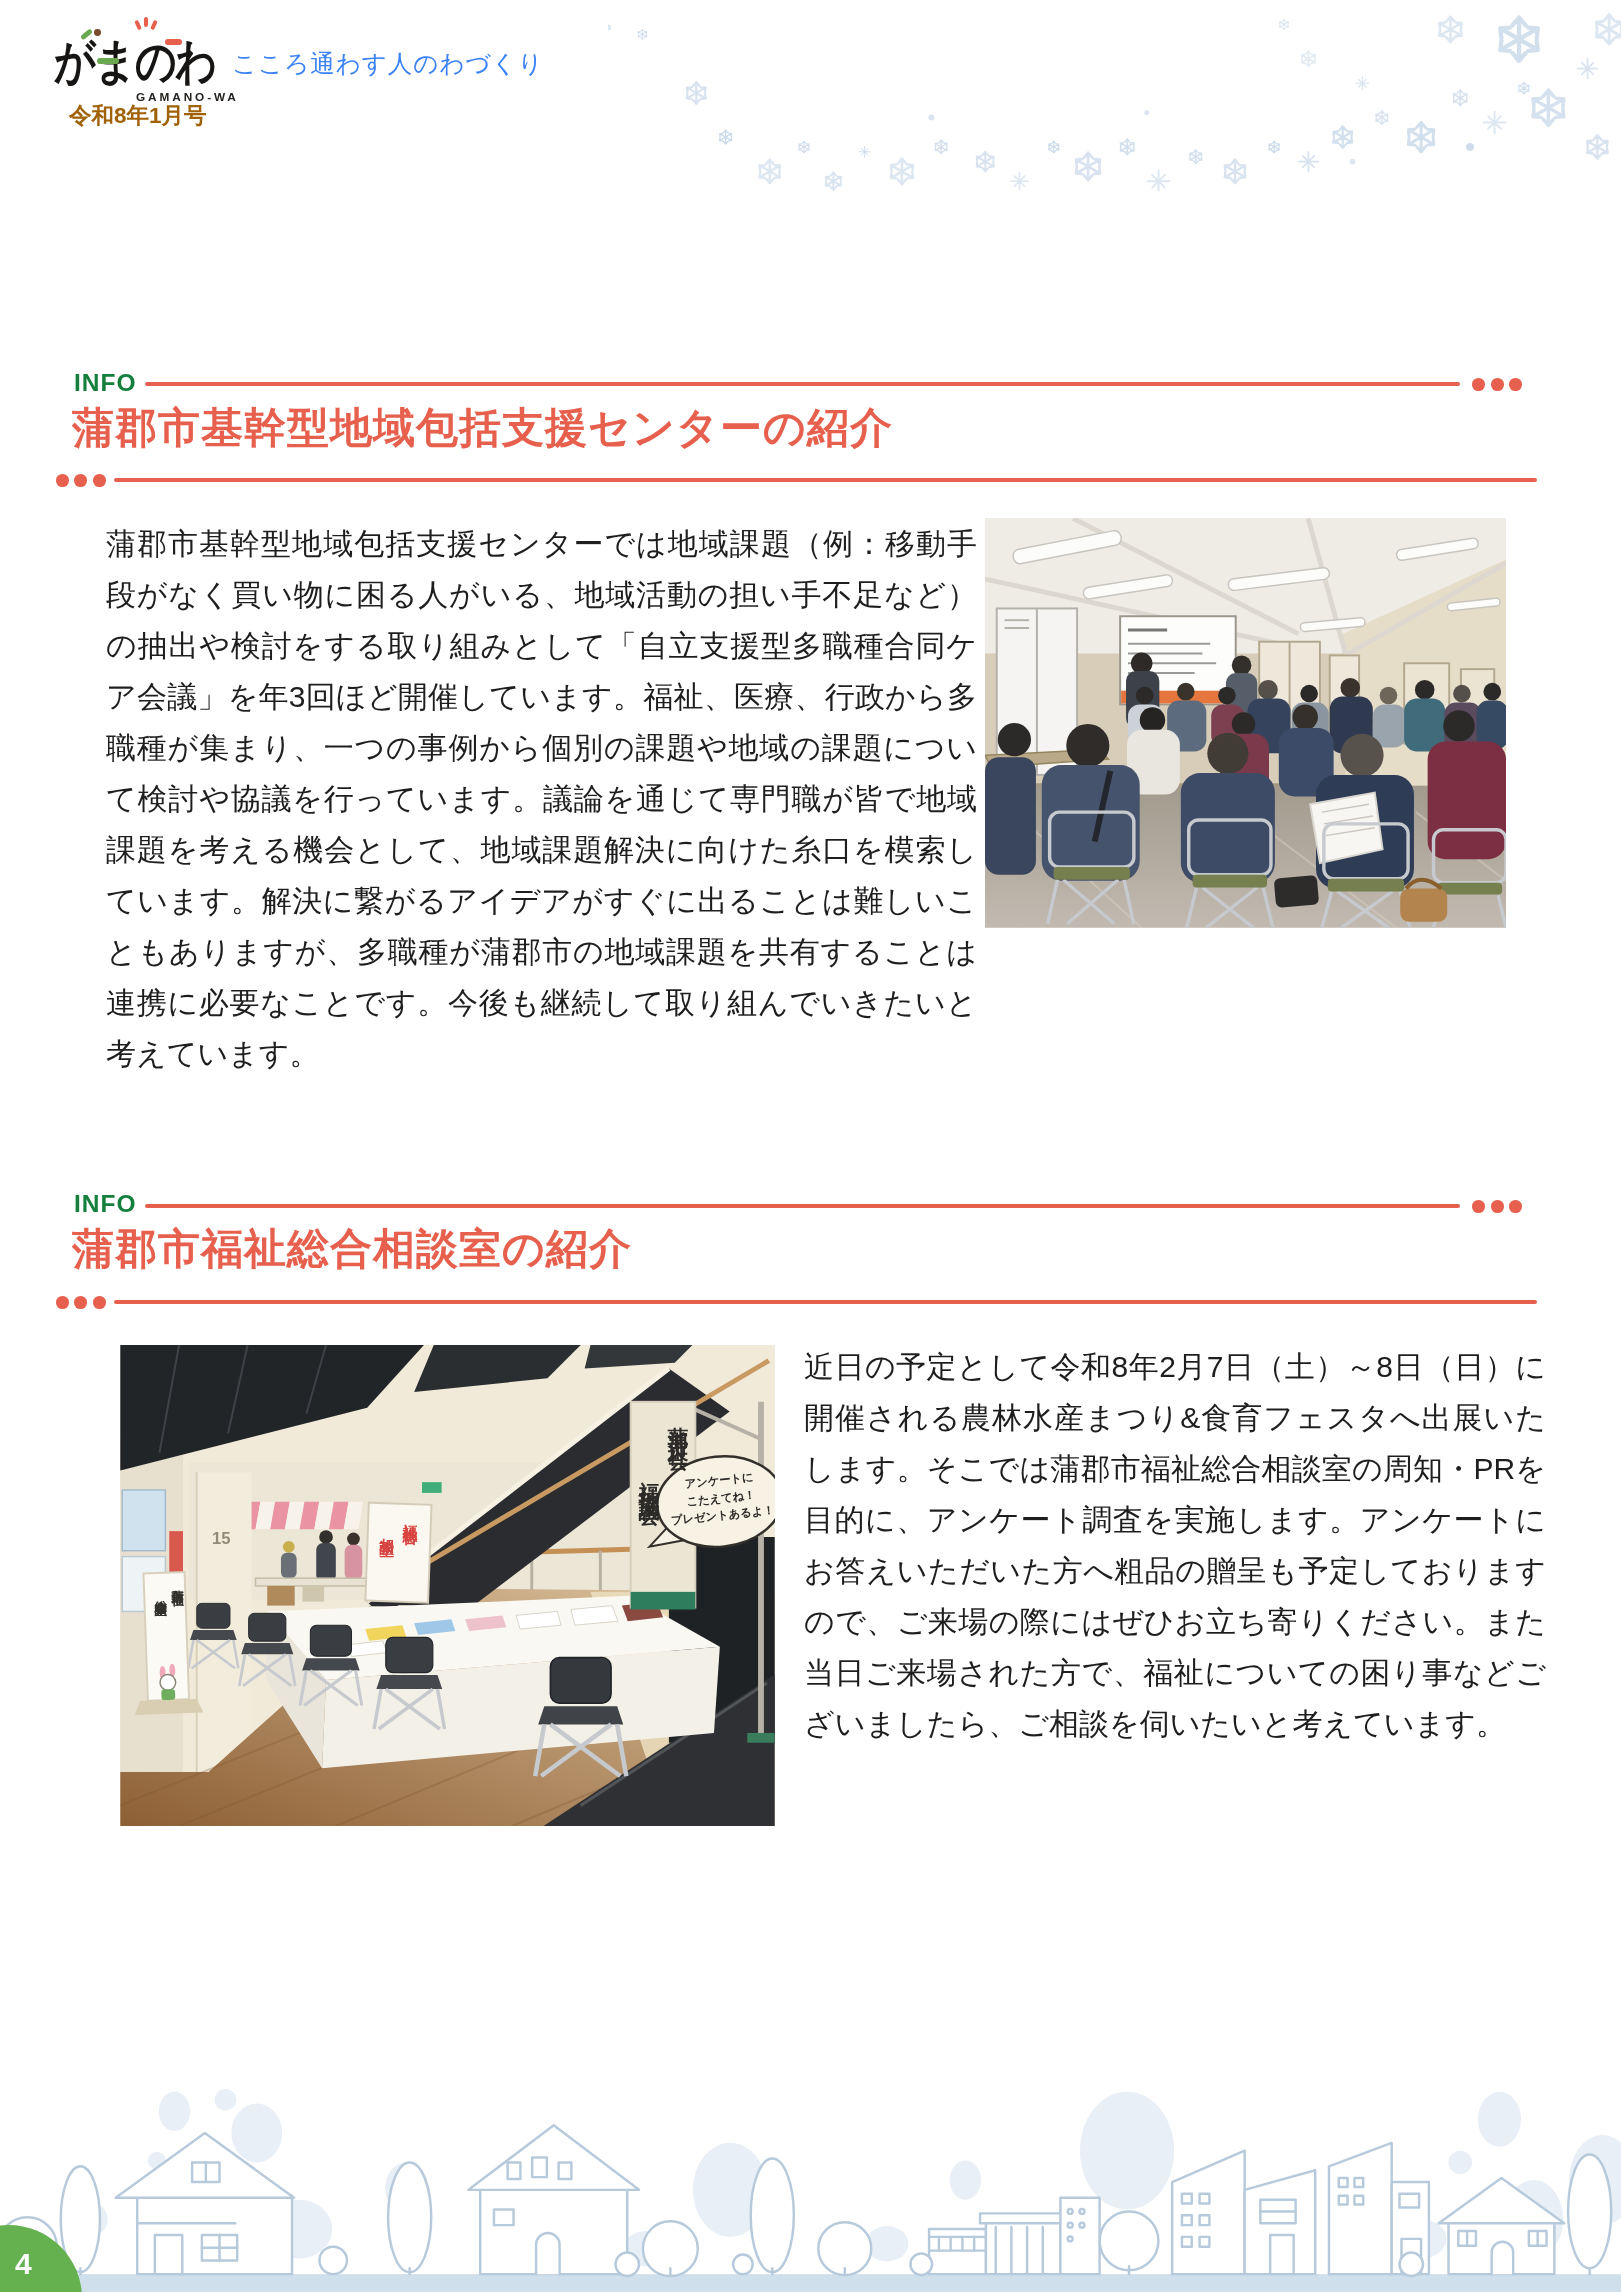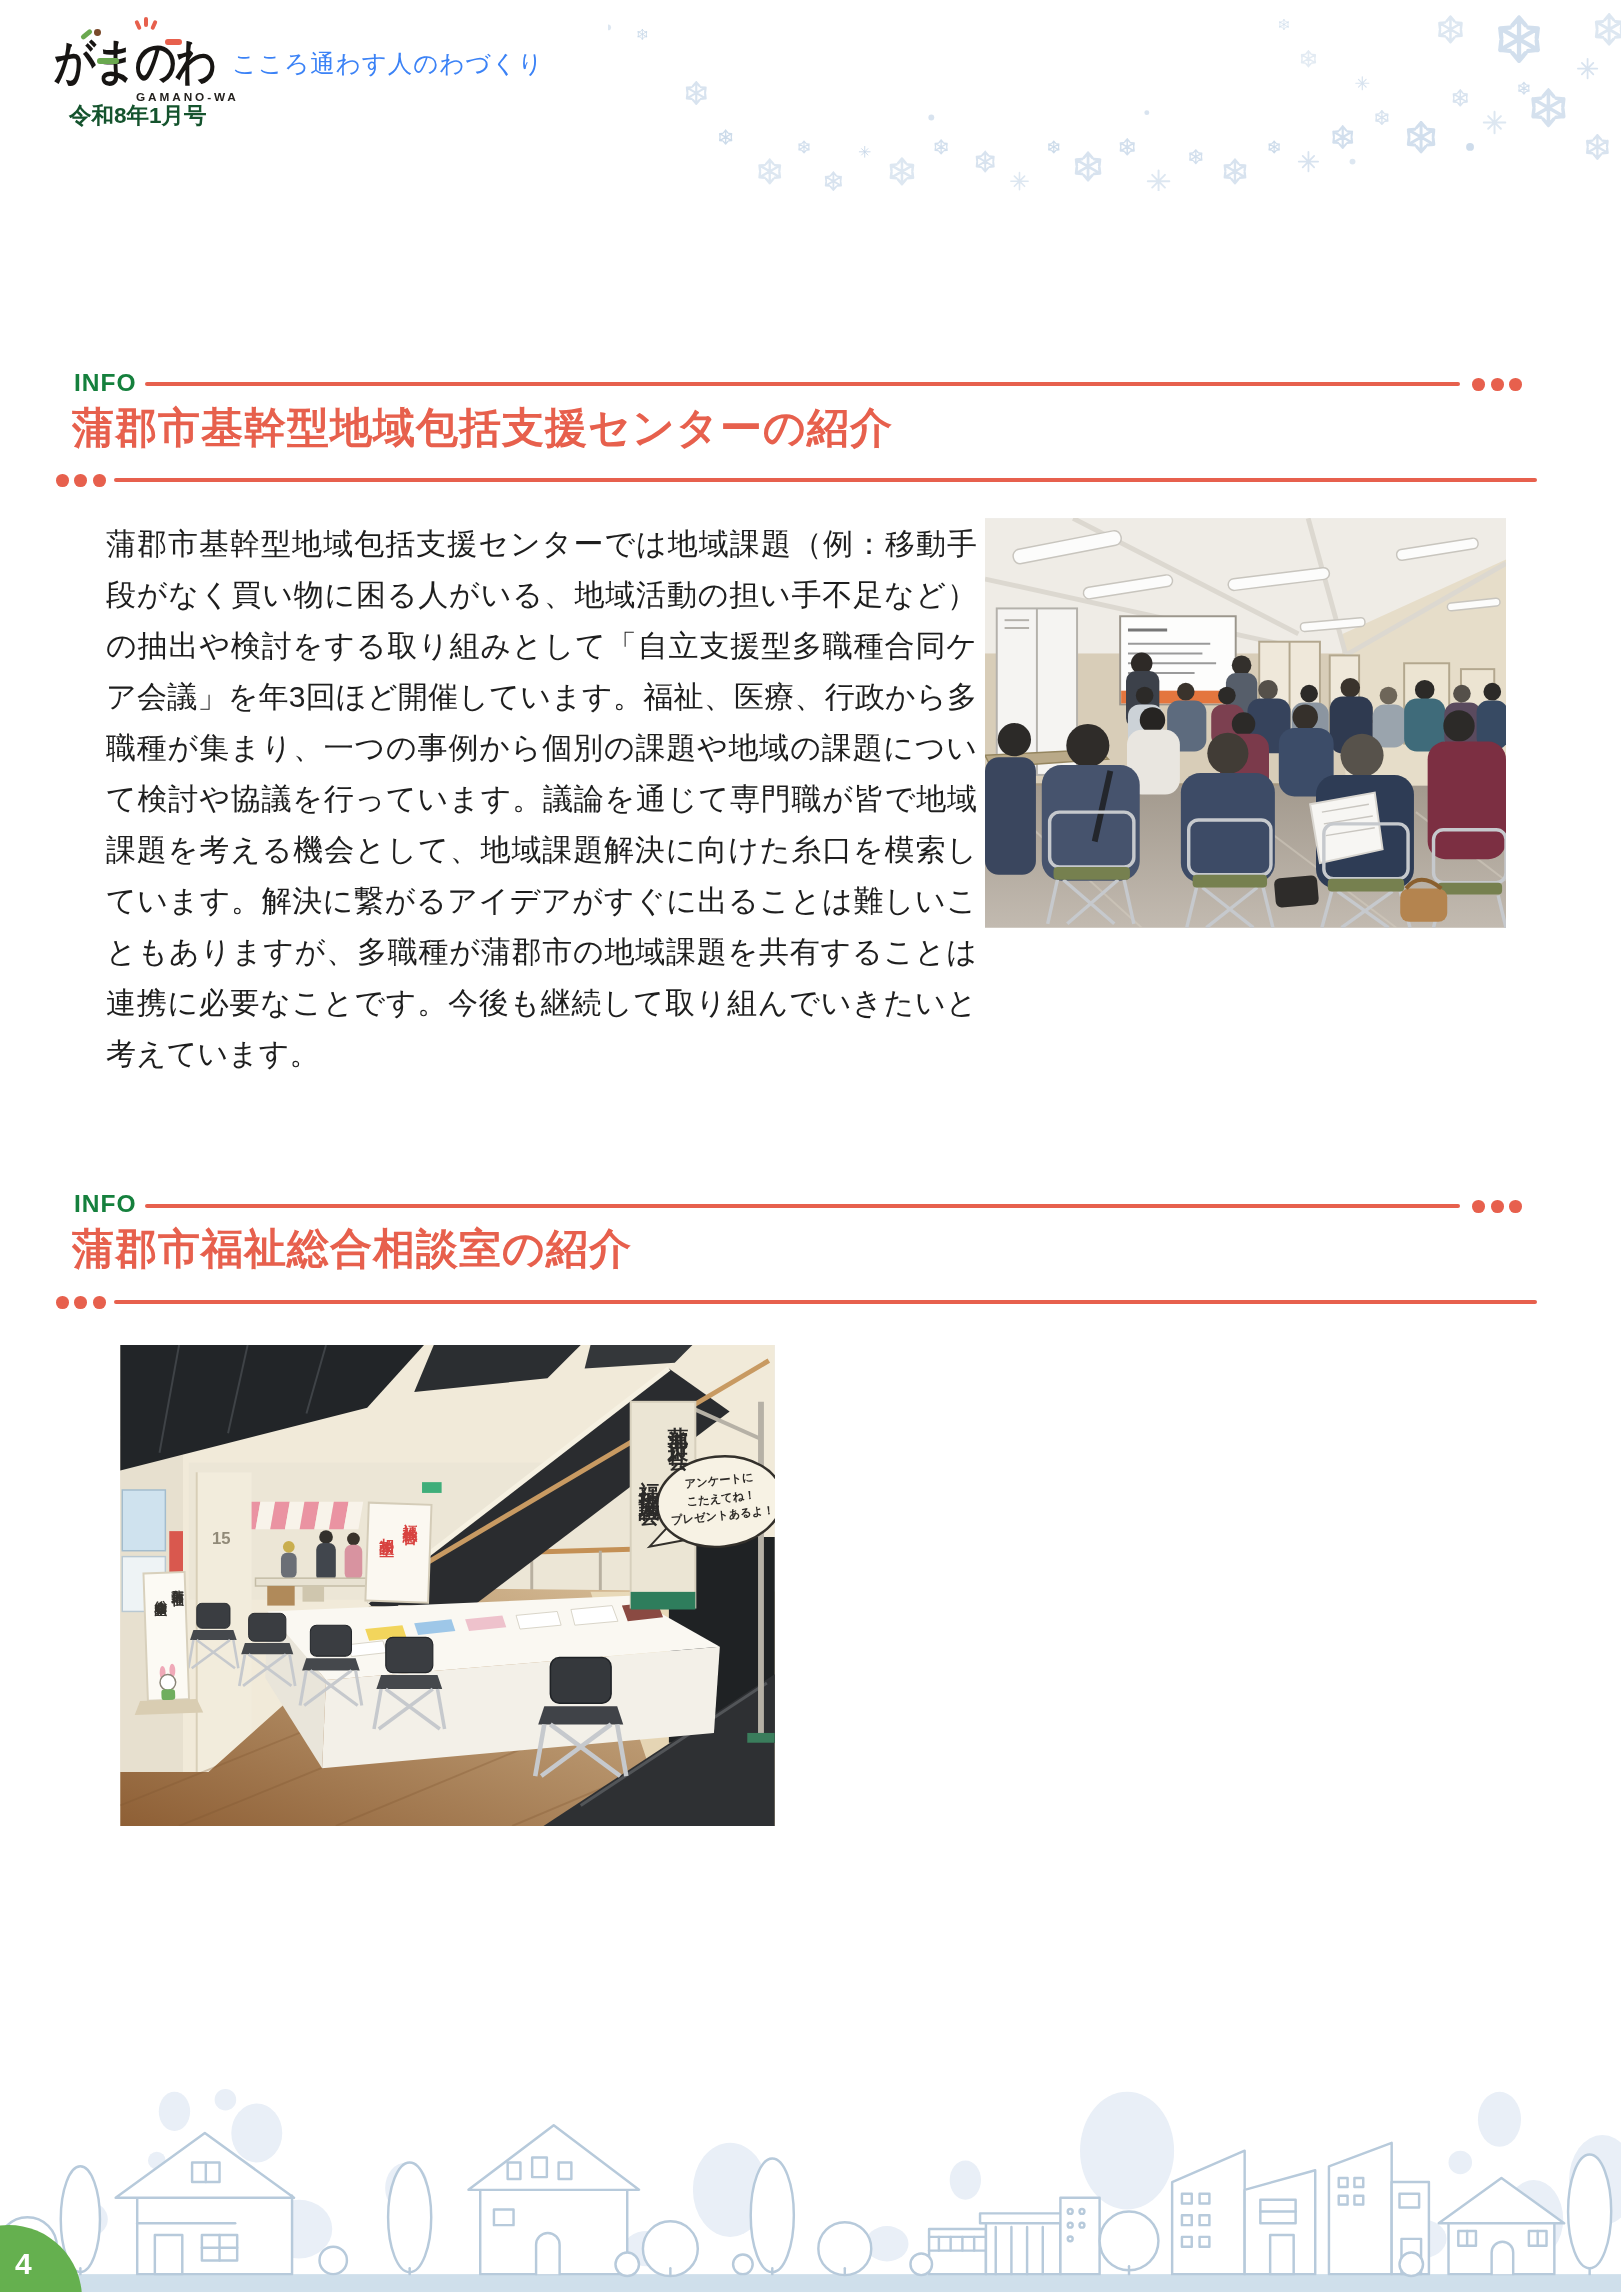--- a/index.html
+++ b/index.html
@@ -8,21 +8,21 @@
     position:relative; width:1621px; height:2293px; background:#ffffff;
     margin:0 auto; overflow:hidden;
     font-family:"Liberation Sans","DejaVu Sans",sans-serif;
     color:#1e1e1e;
   }
   
   .logo-text { position:absolute; left:54px; top:29px; font-size:49px; font-weight:800;
     letter-spacing:-2px; transform:scaleX(.84); transform-origin:left top; color:#171513; }
   .logo-accent { position:absolute; border-radius:2.9px; }
   .logo-sub { position:absolute; left:90px; top:90px; font-size:11.8px; font-weight:700; letter-spacing:2.9px; color:#24211e;margin-left:46px; }
-  .logo-issue { position:absolute; left:69px; top:100px; font-size:22.5px; font-weight:700; color:#14532d; }
+  .logo-issue { position:absolute; left:69px; top:100px; font-size:22.5px; font-weight:700; color:#a16207; }
   .tagline { position:absolute; left:232px; top:47px; font-size:24.5px; letter-spacing:1px; color:#3b82f6; }
   .snowband { position:absolute; left:608px; top:0; }
   
   .info-label { position:absolute; font-size:24.5px; font-weight:600; letter-spacing:1px; color:#15803d; }
   .hline { position:absolute; height:3.9px; background:#e7604d; border-radius:2px; }
   .dot { position:absolute; width:12.7px; height:12.7px; border-radius:50%; background:#e7604d; }
   .sec-title { position:absolute; font-size:42px; font-weight:800; letter-spacing:1px; color:#e7604d; }
   .body-text { position:absolute; font-size:30px; line-height:51px; text-align:justify; color:#1e1e1e; }
   .body-text p { margin:8px; }
   .photo { position:absolute; overflow:hidden; background:#eee; }
@@ -479,20 +479,21 @@
         <div>こたえてね！</div>
         <div>プレゼントあるよ！</div>
       </div>
       <div class="vwrap standing-text" style="left:29px;top:233px;width:37px;height:98px;">
         <span class="vcol" style="left:19.6px;top:2px;">蒲郡市福祉</span>
         <span class="vcol" style="left:2.9px;top:11.8px;">総合相談室</span>
       </div>
     </figure>
 
     <div class="body-text" style="left:796px;top:1333px;width:758px;">
+      <p>近日の予定として令和8年2月7日（土）～8日（日）に開催される農林水産まつり&amp;食育フェスタへ出展いたします。そこでは蒲郡市福祉総合相談室の周知・PRを目的に、アンケート調査を実施します。アンケートにお答えいただいた方へ粗品の贈呈も予定しておりますので、ご来場の際にはぜひお立ち寄りください。また当日ご来場された方で、福祉についての困り事などございましたら、ご相談を伺いたいと考えています。</p>
     </div>
   </section>
 
   <svg class="skyline" width="1621" height="221" viewBox="0 0 1654 225">
 
     <g fill="#e9eff7">
       <ellipse cx="178" cy="40" rx="16" ry="20"></ellipse>
         <ellipse cx="262" cy="62" rx="26" ry="30"></ellipse>
       <ellipse cx="415" cy="118" rx="22" ry="26"></ellipse>
         <ellipse cx="305" cy="160" rx="34" ry="30"></ellipse>

